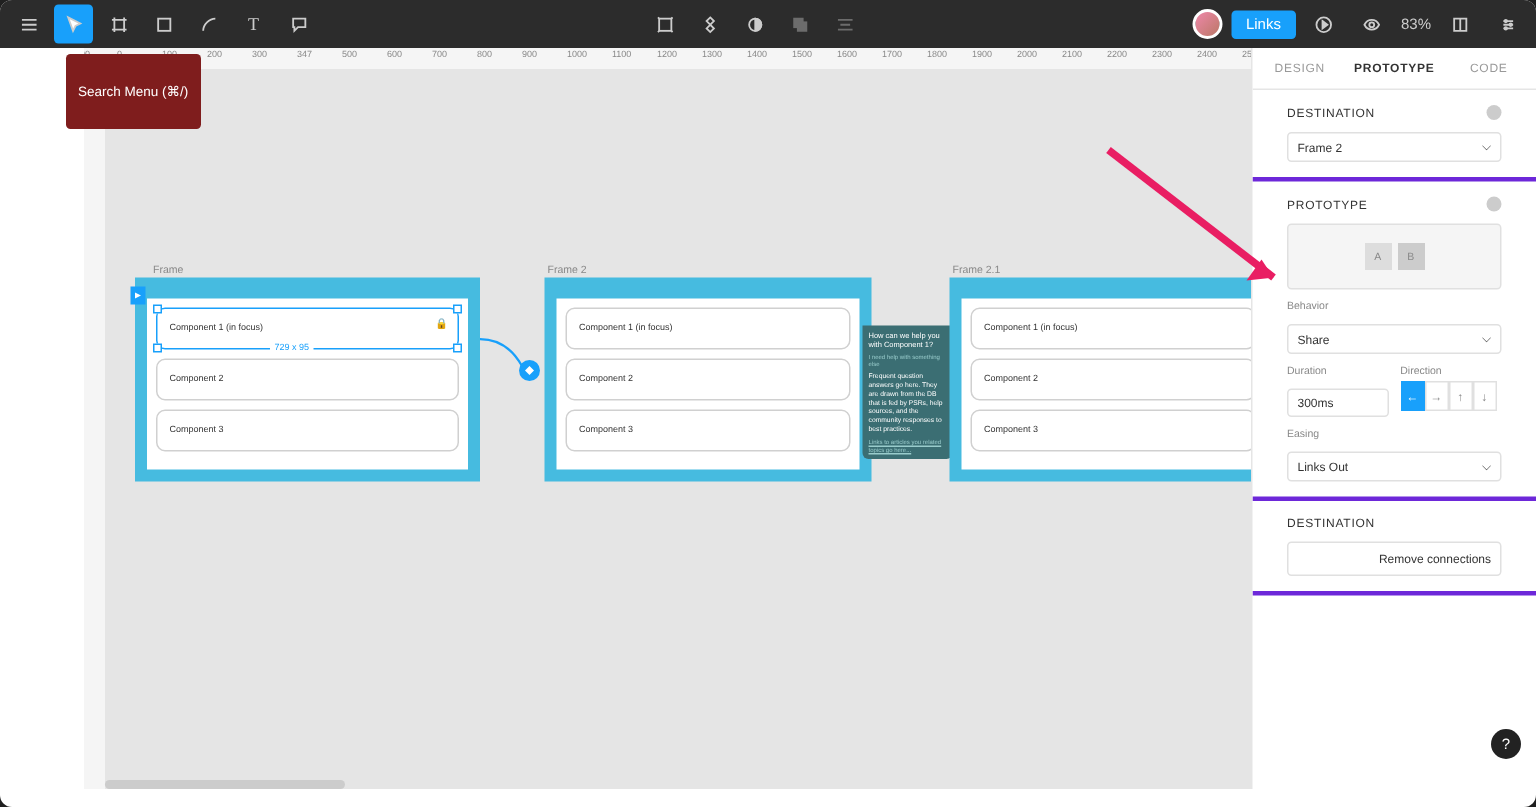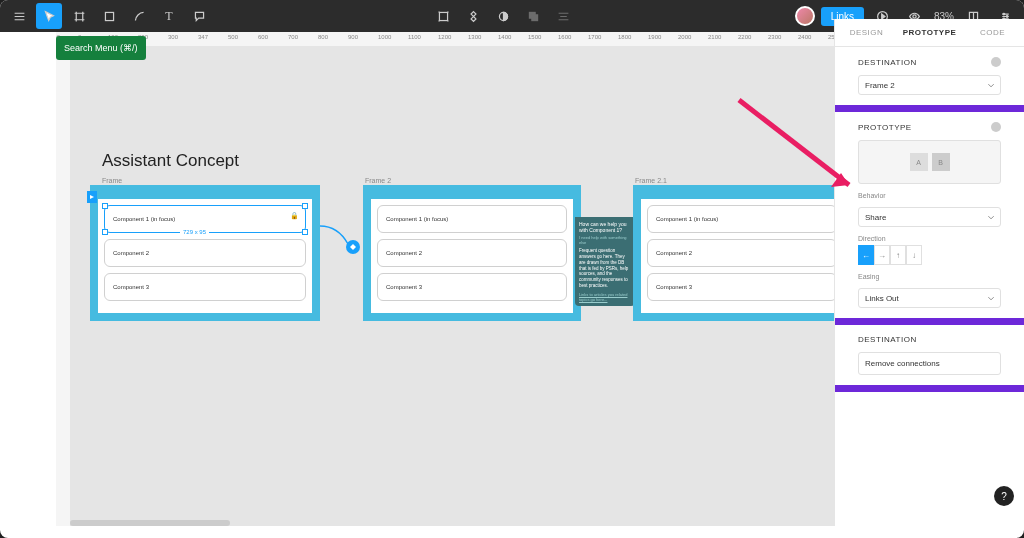--- a/index.html
+++ b/index.html
@@ -5,57 +5,57 @@
 *{margin:0;padding:0;box-sizing:border-box;font-family:-apple-system,BlinkMacSystemFont,sans-serif}
 body{width:1024px;height:538px;overflow:hidden;background:#222;position:relative}
 .app{width:1024px;height:538px;background:#fff;position:relative;border-radius:8px;overflow:hidden;box-shadow:0 0 20px rgba(0,0,0,.2)}
 .toolbar{height:32px;background:#2c2c2c;display:flex;align-items:center;padding:0 6px;gap:4px;color:#ccc}
 .toolbar .tbtn{width:26px;height:26px;display:flex;align-items:center;justify-content:center;cursor:pointer;border-radius:3px;font-size:12px}
 .toolbar .active{background:#18a0fb}
 .toolbar .right{margin-left:auto;display:flex;align-items:center;gap:6px}
 .toolbar .share{background:#18a0fb;color:#fff;font-size:10px;padding:4px 10px;border-radius:3px;cursor:pointer}
 .toolbar .zoom{color:#ccc;font-size:10px;cursor:pointer}
 .toolbar .avatar{width:20px;height:20px;border-radius:50%;background:linear-gradient(135deg,#e8a,#b76);border:2px solid #fff}
-.tooltip{position:absolute;top:36px;left:56px;background:#15803d;color:#fff;font-size:9px;padding:7px 8px;border-radius:3px;z-index:10}
+.tooltip{position:absolute;top:36px;left:44px;background:#7f1d1d;color:#fff;font-size:9px;padding:20px 8px;border-radius:3px;z-index:10}
 .rulerH{position:absolute;top:32px;left:56px;right:190px;height:14px;background:#f5f5f5;font-size:6px;color:#888;overflow:hidden}
 .rulerH span{position:absolute;top:2px}
 .rulerV{position:absolute;top:46px;left:56px;width:14px;bottom:12px;background:#f5f5f5}
 .canvas{position:absolute;top:46px;left:70px;right:190px;bottom:12px;background:#e5e5e5;overflow:hidden}
 .title{position:absolute;top:105px;left:32px;font-size:17px;color:#222}
 .frameLbl{position:absolute;font-size:7px;color:#888}
 .frame{position:absolute;background:#46bbe0;padding:8px}
 .inner{background:#fff;padding:6px}
 .card{border:1px solid #d0d0d0;border-radius:6px;padding:10px 8px;margin-bottom:6px;font-size:6px;color:#333;background:#fff}
 .card.sel{border:1px solid #18a0fb}
 .dim{position:absolute;font-size:6px;color:#18a0fb;background:#fff;padding:1px 3px}
 .info{position:absolute;right:-62px;top:18px;width:60px;background:#3b6e73;color:#fff;font-size:5px;padding:4px;border-radius:0 0 4px 4px}
 .info .hd{font-size:5px;margin-bottom:2px}
 .info .sub{color:#9cc;font-size:4px;margin-bottom:3px}
 .info .bd{font-size:4.5px;line-height:1.3}
 .info .lnk{color:#9cc;font-size:4px;margin-top:3px;text-decoration:underline}
 .handle{position:absolute;width:6px;height:6px;background:#fff;border:1px solid #18a0fb}
 .arrow{position:absolute;top:90px;right:155px;z-index:5}
 .arrow svg{width:140px;height:140px}
-.panel{position:absolute;top:19px;right:0;width:190px;bottom:12px;background:#fff;border-left:1px solid #e5e5e5;font-size:9px;color:#333;overflow:hidden}
+.panel{position:absolute;top:32px;right:0;width:190px;bottom:12px;background:#fff;border-left:1px solid #e5e5e5;font-size:9px;color:#333;overflow:hidden}
 .tabs{display:flex;height:28px;border-bottom:1px solid #e5e5e5}
 .tab{flex:1;display:flex;align-items:center;justify-content:center;font-size:8px;color:#999;cursor:pointer;letter-spacing:.5px}
 .tab.act{color:#333;font-weight:600}
-.sec{padding:10px 23px;border-bottom:7px solid #6d28d9}
+.sec{padding:10px 23px;border-bottom:3px solid #6d28d9}
 .secH{font-size:8px;color:#333;letter-spacing:.5px;display:flex;justify-content:space-between;align-items:center}
 .help{width:10px;height:10px;background:#ccc;border-radius:50%}
 .sel-input{width:100%;border:1px solid #e0e0e0;border-radius:3px;padding:4px 6px;margin-top:8px;font-size:8px;color:#333;background:#fff;display:flex;justify-content:space-between;align-items:center}
 .transPrev{margin-top:8px;height:44px;background:#f5f5f5;border:1px solid #e0e0e0;border-radius:3px;display:flex;align-items:center;justify-content:center;gap:4px}
 .transPrev .sq{width:18px;height:18px;background:#ddd;display:flex;align-items:center;justify-content:center;font-size:7px;color:#888}
 .lbl{font-size:7px;color:#888;margin-bottom:3px}
 .row{display:flex;gap:8px}
 .row>div{flex:1}
 .dir{display:flex}
 .dir .db{width:16px;height:20px;border:1px solid #e0e0e0;display:flex;align-items:center;justify-content:center;font-size:8px;color:#888;cursor:pointer}
 .dir .db.act{background:#18a0fb;color:#fff;border-color:#18a0fb}
-.removeBtn{width:100%;border:1px solid #e0e0e0;border-radius:3px;padding:6px;font-size:8px;color:#333;background:#fff;margin-top:8px;cursor:pointer;text-align:left}
+.removeBtn{width:100%;border:1px solid #e0e0e0;border-radius:3px;padding:6px;font-size:8px;color:#333;background:#fff;margin-top:8px;cursor:pointer;text-align:right}
 .helpF{position:absolute;bottom:20px;right:10px;width:20px;height:20px;background:#222;color:#fff;border-radius:50%;display:flex;align-items:center;justify-content:center;font-size:10px;cursor:pointer}
 .scrollH{position:absolute;bottom:12px;left:70px;width:160px;height:6px;background:#ccc;border-radius:3px}
 svg.icon{width:13px;height:13px;fill:none;stroke:currentColor;stroke-width:1.5}
 </style>
 </head>
 <body>
 
 <div class="app">
   <div class="toolbar">
     <div class="tbtn">
@@ -180,21 +180,20 @@
       <span style="left: 622px;">2000</span>
       <span style="left: 652px;">2100</span>
       <span style="left: 682px;">2200</span>
       <span style="left: 712px;">2300</span>
       <span style="left: 742px;">2400</span>
       <span style="left: 772px;">2500</span>
     </div>
   <div class="rulerV"></div>
 
   <div class="canvas">
-    <div class="title">Assistant Concept</div>
 
     <div class="frameLbl" style="top:131px;left:32px">Frame</div>
     <div class="frame" style="top:139px;left:20px;width:230px">
       <div style="height:6px"></div>
       <div class="inner">
         <div class="card sel" style="position:relative">
           <span>Component 1 (in focus)</span>
           <span style="position:absolute;right:6px;top:6px;font-size:7px">🔒</span>
           <div class="handle" style="top:-3px;left:-3px"></div><div class="handle" style="top:-3px;right:-3px"></div>
           <div class="handle" style="bottom:-3px;left:-3px"></div><div class="handle" style="bottom:-3px;right:-3px"></div>
@@ -277,20 +276,26 @@
       </div>
       <div style="margin-top:8px">
         <div class="lbl">Behavior</div>
         <div class="sel-input">
             <span>Share</span>
             <span>⌵</span>
           </div>
       </div>
       <div class="row" style="margin-top:8px">
         <div>
+          <div class="lbl">Duration</div>
+          <div class="sel-input">
+              <span>300ms</span>
+            </div>
+        </div>
+        <div>
           <div class="lbl">Direction</div>
           <div class="dir">
             <div class="db act">←</div>
             <div class="db">→</div>
             <div class="db">↑</div>
             <div class="db">↓</div>
           </div>
         </div>
       </div>
       <div style="margin-top:8px">

